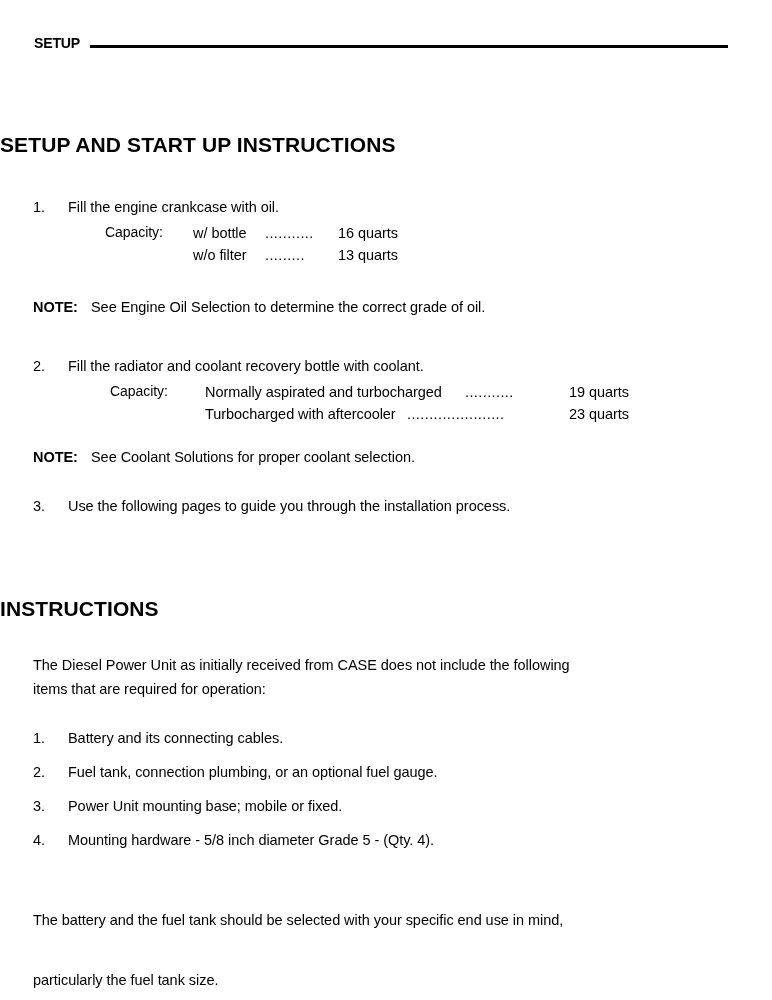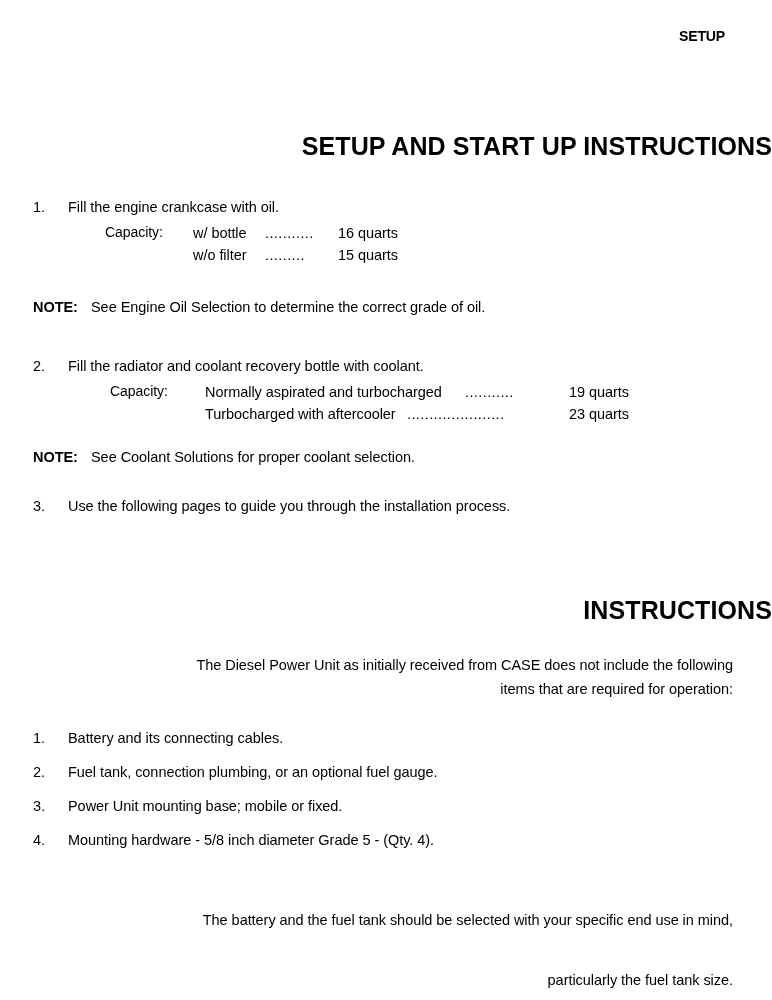--- a/index.html
+++ b/index.html
@@ -25,21 +25,20 @@
 
   
   .running-header {
     position: absolute;
     top: 28px;
     left: 34px;
     right: 44px;
     height: 22px;
     display: flex;
     align-items: flex-end;
-    flex-direction: column;
   }
   .running-header-label {
     font-size: 15px;
     font-weight: bold;
     letter-spacing: -0.2px;
     line-height: 1;
     white-space: nowrap;
     transform: scaleX(0.94);
     transform-origin: left bottom;
   }
@@ -49,22 +48,22 @@
     background: #000000;
     margin-left: 7px;
     margin-bottom: 2px;
   }
 
   
   .section-title {
     position: absolute;
     left: 0;
     right: 0;
-    text-align: right;
-    font-size: 25px;
+    text-align: left;
+    font-size: 21px;
     font-weight: bold;
     letter-spacing: 0.1px;
     line-height: 1.1;
   }
   #setup-title { top: 133px; }
   #installation-title { top: 597px; }
 
   
   .block {
     position: absolute;
@@ -139,21 +138,20 @@
     font-weight: bold;
     flex: 0 0 auto;
     width: 58px;
   }
   .note-text {
     flex: 1 1 auto;
   }
 
   .para {
     width: 700px;
-    text-align: right;
   }
 
   
   #item-1        { top: 197px; width: 500px; }
   #note-1        { top: 297px; width: 690px; }
   #item-2        { top: 356px; width: 700px; }
   #note-2        { top: 447px; width: 690px; }
   #item-3        { top: 496px; width: 700px; }
   #intro-para    { top: 653px; }
   #install-list  { top: 728px; width: 700px; }
@@ -186,21 +184,21 @@
       <span class="capacity-label">Capacity:</span>
       <div class="capacity-rows">
         <div class="capacity-row cap-row-1">
           <span class="cap-name">w/ bottle</span>
           <span class="cap-dots">...........</span>
           <span class="cap-value">16 quarts</span>
         </div>
         <div class="capacity-row cap-row-2">
           <span class="cap-name">w/o filter</span>
           <span class="cap-dots">.........</span>
-          <span class="cap-value">15 quarts</span>
+          <span class="cap-value">13 quarts</span>
         </div>
       </div>
     </div>
   </div>
 
   <div class="block note" id="note-1">
     <span class="note-label">NOTE:</span>
     <span class="note-text">See Engine Oil Selection to determine the correct grade of oil.</span>
   </div>
 

